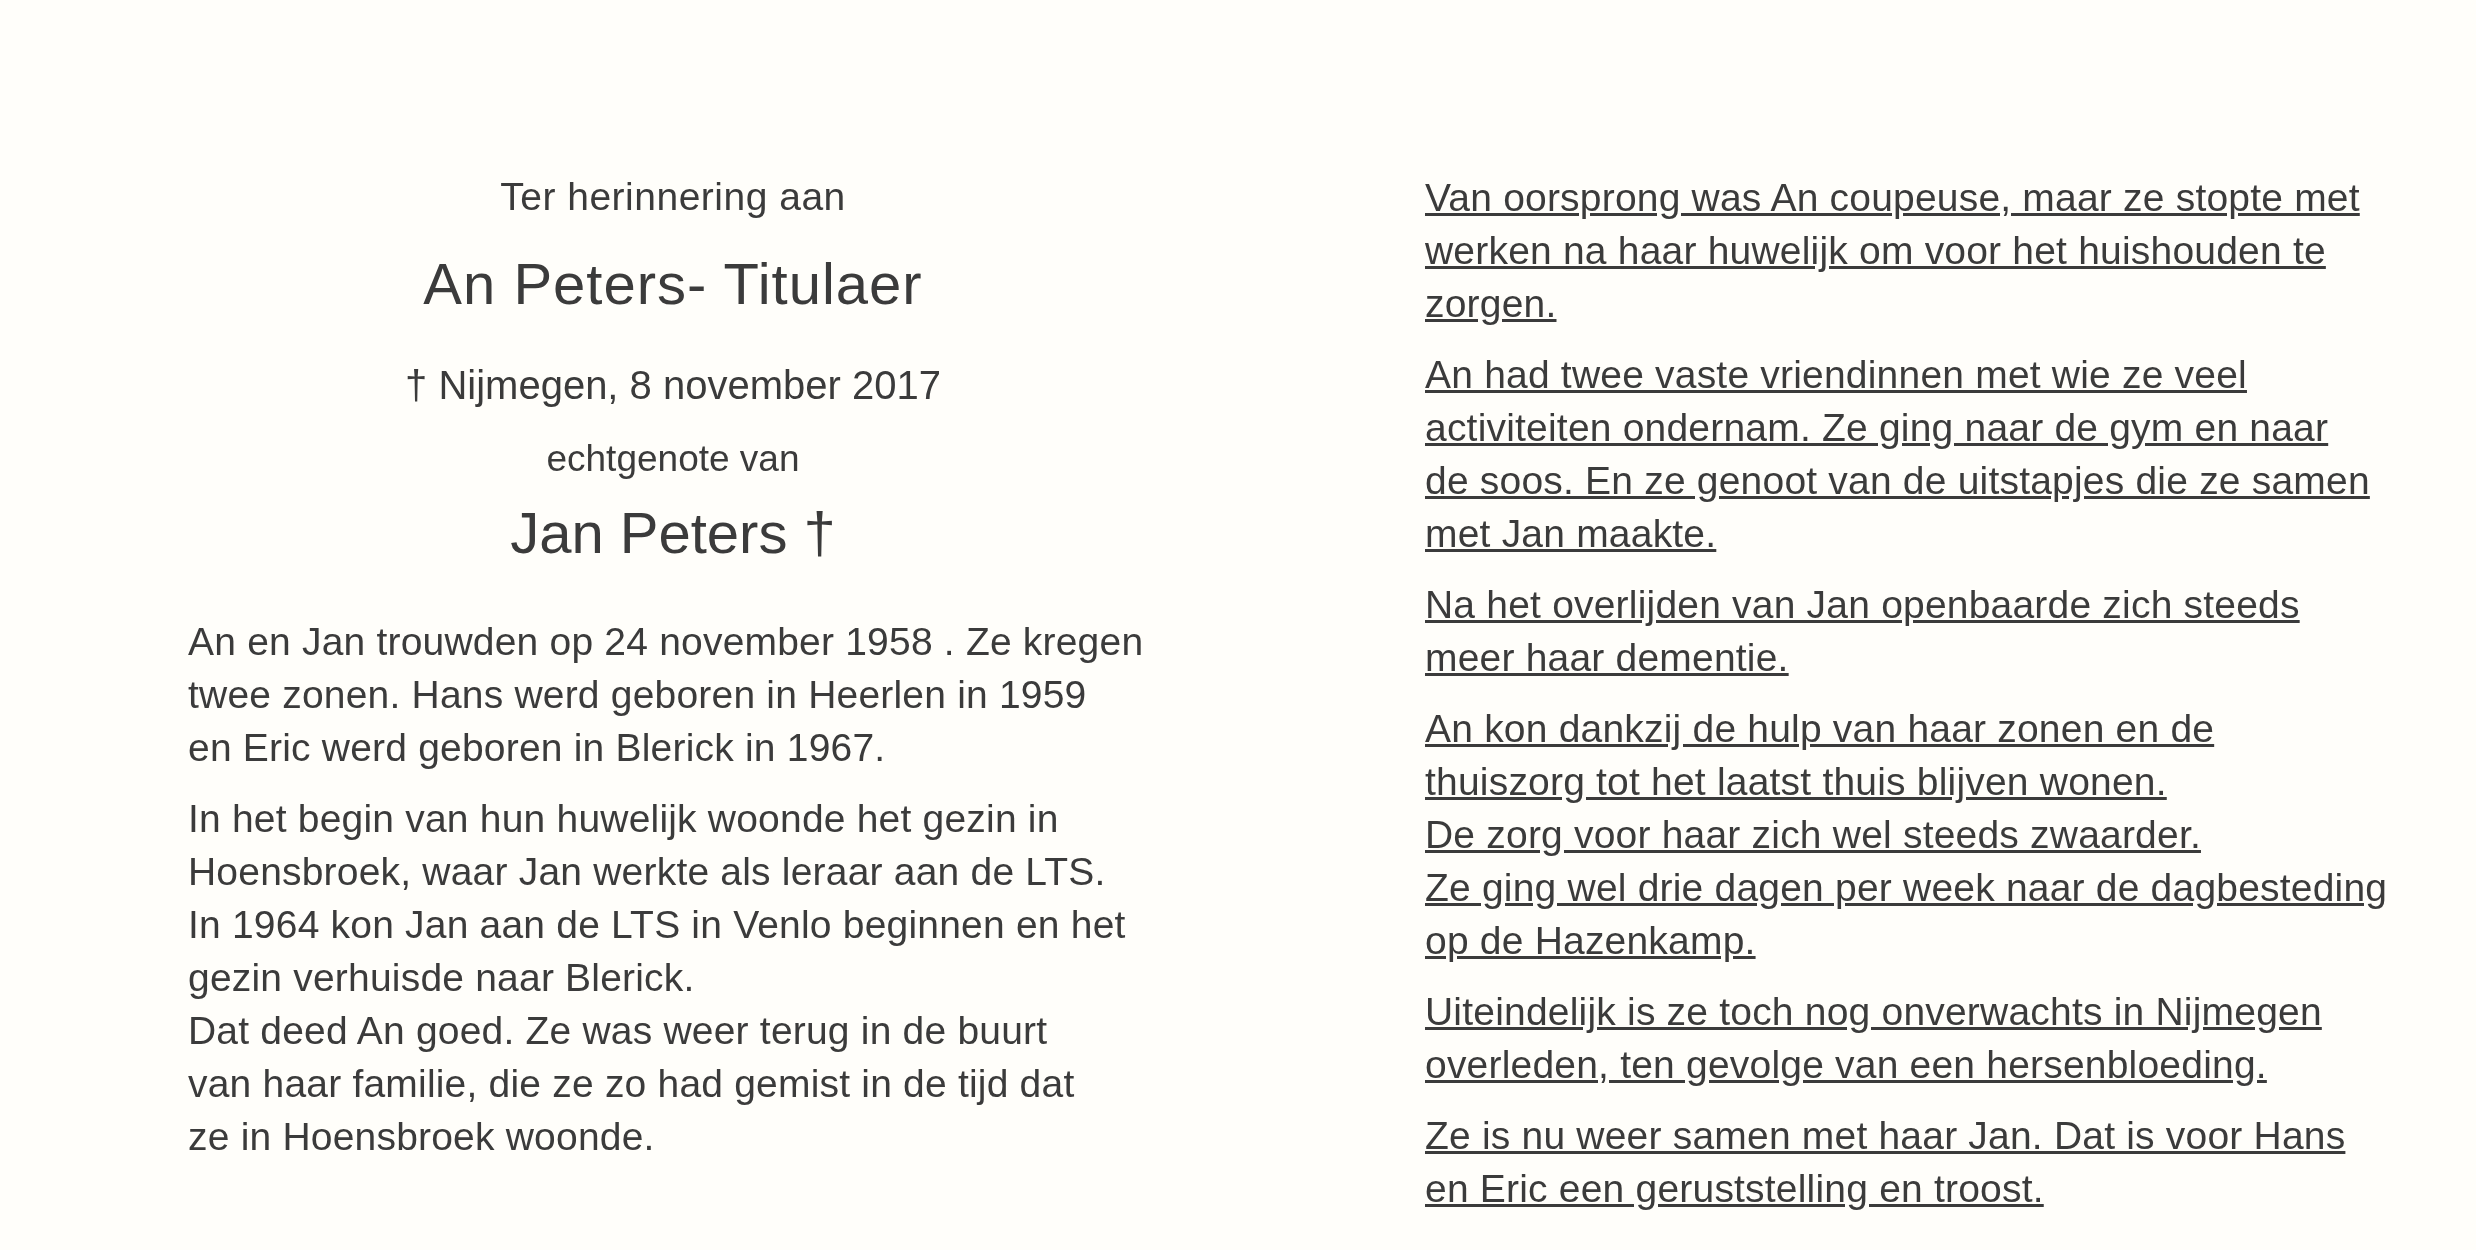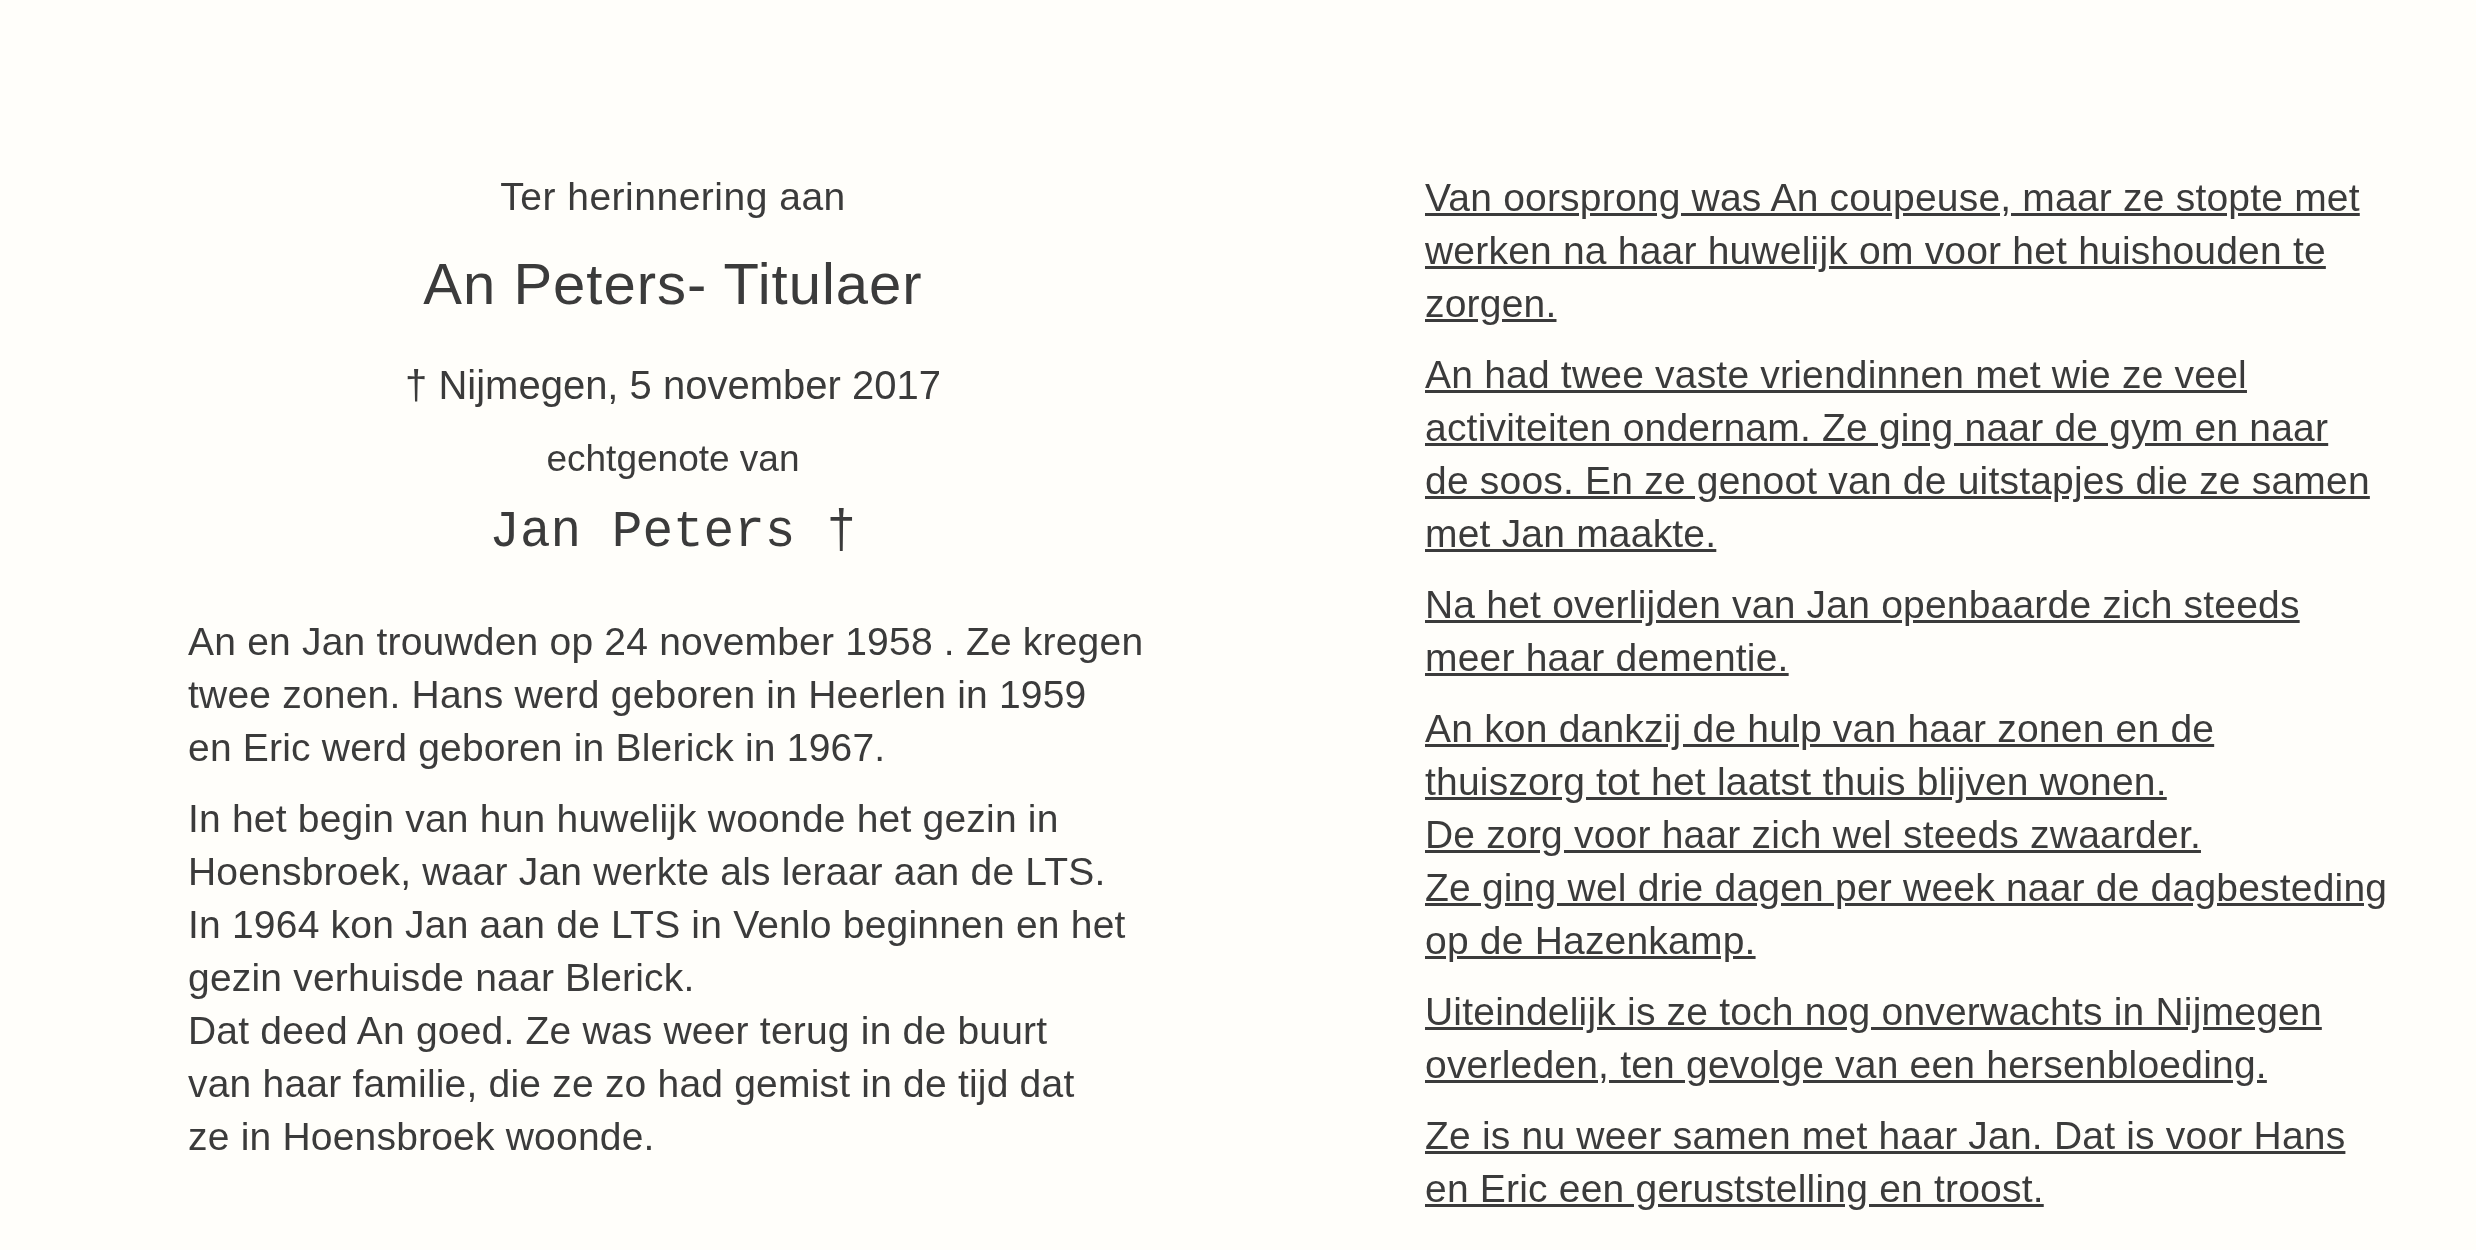--- a/index.html
+++ b/index.html
@@ -46,23 +46,22 @@
     font-size: 40px;
     line-height: 52px;
   }
   .spouse-label {
     margin-top: 22px;
     font-size: 37px;
     line-height: 52px;
   }
   .spouse-name {
     margin-top: 20px;
-    font-size: 51px;
+    font-size: 58px;
     line-height: 56px;
-    font-family: Liberation Mono, monospace;
   }
   .para {
     white-space: pre-line;
     font-size: 39px;
     line-height: 53px;
     letter-spacing: 0.2px;
     margin-bottom: 18px;
   }
   .col-left .para:first-of-type { margin-top: 54px; }
 
@@ -108,21 +107,21 @@
 </head>
 <body>
 
 <div class="card">
 
   <div class="col col-left">
     <div class="hdr">
       <div class="dedication">Ter herinnering aan</div>
       <h1 class="deceased-name">An Peters- Titulaer</h1>
       <div class="dates">
-        <div>† Nijmegen, 5 november 2017</div>
+        <div>† Nijmegen, 8 november 2017</div>
       </div>
       <div class="spouse-label">echtgenote van</div>
       <div class="spouse-name">Jan Peters †</div>
     </div>
 
     <p class="para">An en Jan trouwden op 24 november 1958 . Ze kregen
 twee zonen. Hans werd geboren in Heerlen in 1959
 en Eric werd geboren in Blerick in 1967.</p>
     <p class="para">In het begin van hun huwelijk woonde het gezin in
 Hoensbroek, waar Jan werkte als leraar aan de LTS.

